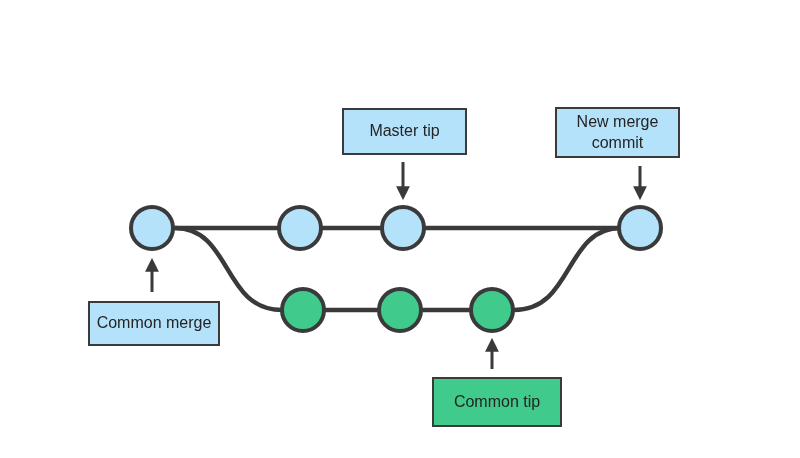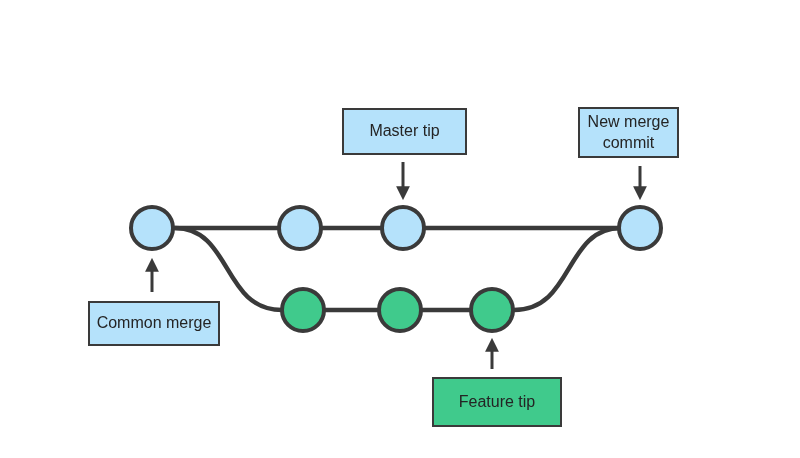--- a/index.html
+++ b/index.html
@@ -63,25 +63,25 @@
 
     <circle cx="303" cy="310" r="21" fill="#40ca8c" stroke="#3a3a3a" stroke-width="4"></circle>
     <circle cx="400" cy="310" r="21" fill="#40ca8c" stroke="#3a3a3a" stroke-width="4"></circle>
     <circle cx="492" cy="310" r="21" fill="#40ca8c" stroke="#3a3a3a" stroke-width="4"></circle>
   </svg>
 
   <div class="label blue" style="left:342px; top:108px; width:125px; height:47px;text-align:right;">
     <span>Master tip</span>
   </div>
 
-  <div class="label blue" style="left:578px; top:107px; width:101px; height:51px;justify-content:center;">
+  <div class="label blue" style="left:555px; top:107px; width:125px; height:51px;justify-content:center;">
     <span class="wrap-narrow">New merge commit</span>
   </div>
 
   <div class="label blue" style="left:88px; top:301px; width:132px; height:45px;">
     <span>Common merge</span>
   </div>
 
   <div class="label green" style="left:432px; top:377px; width:130px; height:50px;">
-    <span>Feature tip</span>
+    <span>Common tip</span>
   </div>
 
 </div>
 
 </body></html>

